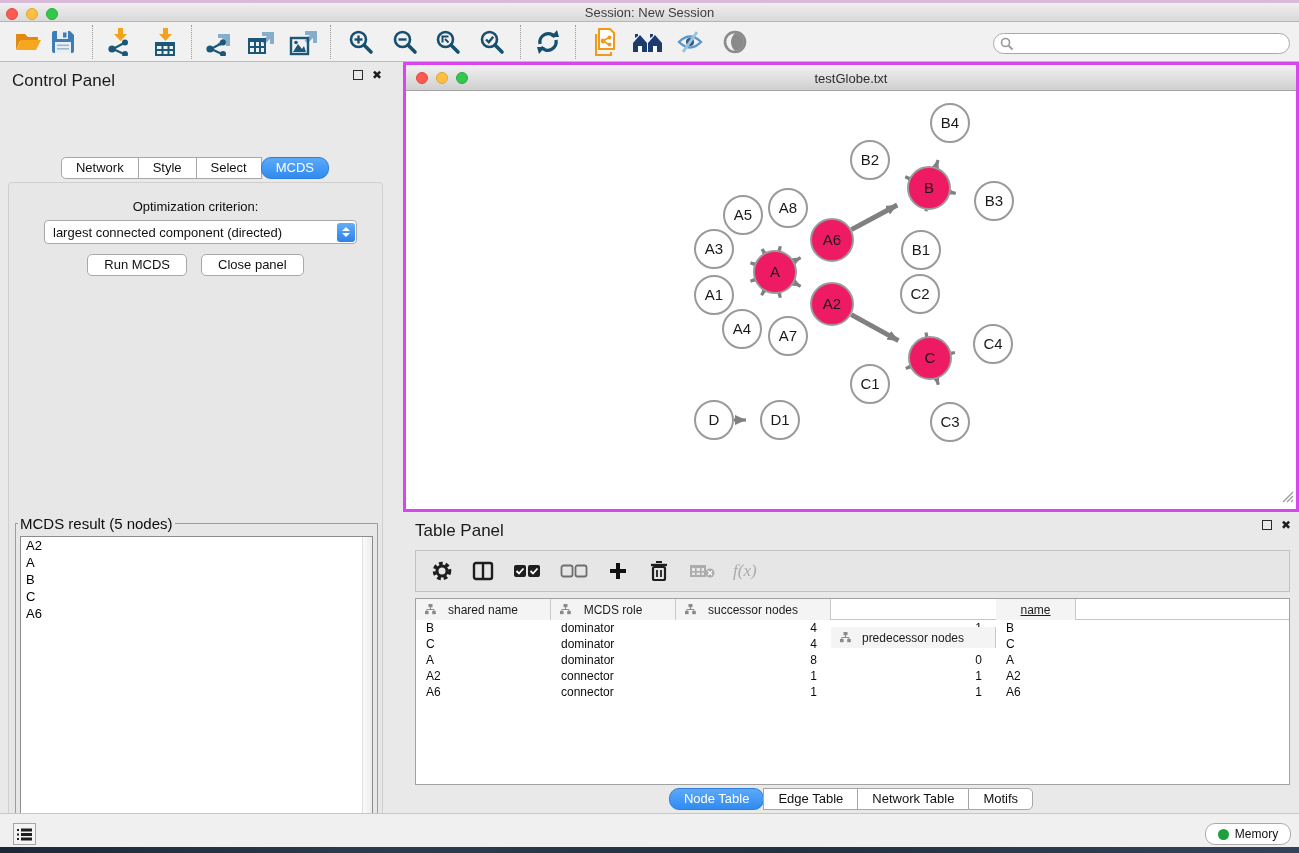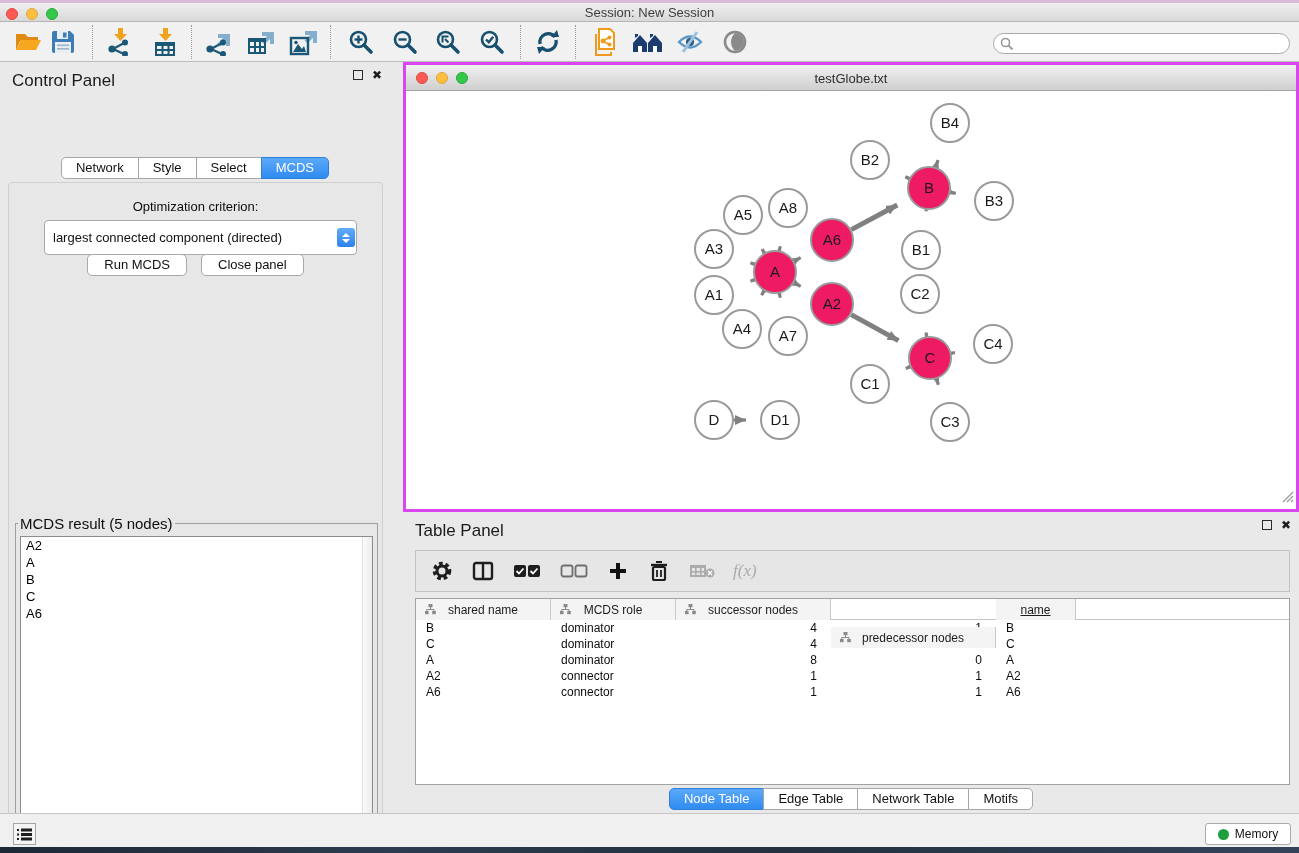--- a/index.html
+++ b/index.html
@@ -43,28 +43,28 @@
   .panel-btns { position:absolute; right:8px; top:8px; display:flex; gap:9px; align-items:center; }
   .float-glyph { width:10px; height:10px; border:1.6px solid #2b2b2b; display:inline-block; }
   .close-glyph { font-size:12px; font-weight:bold; color:#1d1d1d; line-height:10px; }
   .ctrl-tabs { position:absolute; left:0; top:95px; width:390px; display:flex; justify-content:center; }
   .seg-btn {
     height:22px; border:1px solid #A6A6A6; background:#fff; color:#111;
     font-size:13px; padding:0 14px; line-height:20px; margin-left:-1px; cursor:default;
   }
   .seg-btn:first-child { border-radius:5px 0 0 5px; margin-left:0; }
   .seg-btn:last-child { border-radius:0 5px 5px 0; }
-  .seg-btn.active { background:linear-gradient(#5CA9F9,#2F8BF0); border-color:#2F7FD8; color:#fff; }
+  .seg-btn.active { background:linear-gradient(#5CA9F9,#2F8BF0); border-color:#2F7FD8; color:#fff;border-radius:10px; }
   .ctrl-content {
     position:absolute; left:8px; top:120px; width:375px; height:682px;
     background:#E7E7E7; border:1px solid #CFCFCF; border-radius:4px;
   }
   .opt-label { position:absolute; left:0; right:0; top:16px; text-align:center; font-size:13px; color:#0d0d0d; }
   .dropdown {
-    position:absolute; left:35px; top:37px; width:313px; height:35px;
+    position:absolute; left:35px; top:37px; width:313px; height:24px;
     background:#fff; border:1px solid #A9A9A9; border-radius:4px;
     display:flex; align-items:center;
   }
   .dropdown .dd-text { flex:1; font-size:13px; padding-left:8px; color:#111; white-space:nowrap; overflow:hidden; }
   .dd-stepper {
     width:18px; height:19px; margin-right:1px; border-radius:3px;
     background:linear-gradient(#63ACFA,#2E81EC);
     display:flex; flex-direction:column; align-items:center; justify-content:center; gap:2px;
   }
   .dd-up { width:0;height:0;border-left:4px solid transparent;border-right:4px solid transparent;border-bottom:4px solid #fff; }
@@ -128,21 +128,21 @@
     position:absolute; left:0; top:813px; width:1299px; height:34px;
     background:#F0F0F0; border-top:1px solid #C6C6C6;
   }
   .list-btn {
     position:absolute; left:13px; top:9px; width:23px; height:22px;
     background:#F4F4F4; border:1px solid #A5A5A5;
     display:flex; align-items:center; justify-content:center;
   }
   .memory-btn {
     position:absolute; right:8px; top:9px; height:22px; min-width:86px;
-    background:#fff; border:1px solid #ABABAB; border-radius:3px;
+    background:#fff; border:1px solid #ABABAB; border-radius:10px;
     display:flex; align-items:center; justify-content:center; gap:6px;
     font-size:12px; color:#111; padding:0 8px;
   }
   .mem-dot { width:11px; height:11px; border-radius:50%; background:#1E9E3C; }
   .desktop-strip {
     position:absolute; left:0; top:847px; width:1299px; height:6px;
     background:linear-gradient(90deg,#1C2836,#2C3B4E 30%,#22303F 60%,#34435A);
   }
 </style>
 </head>

